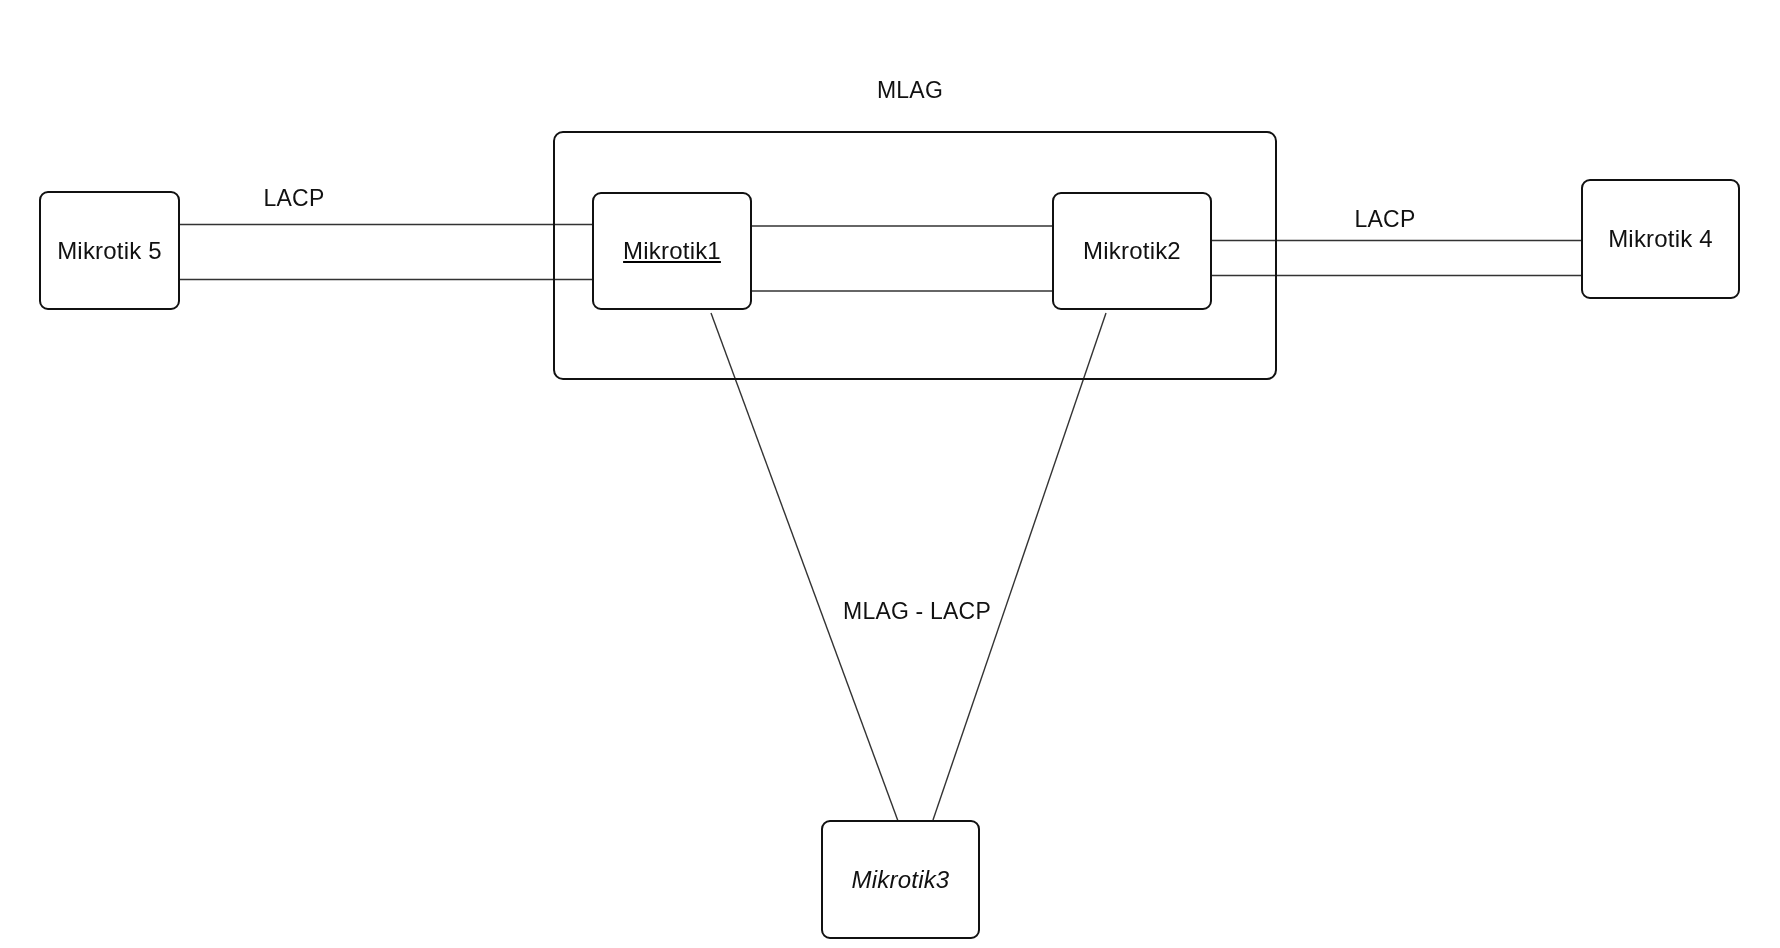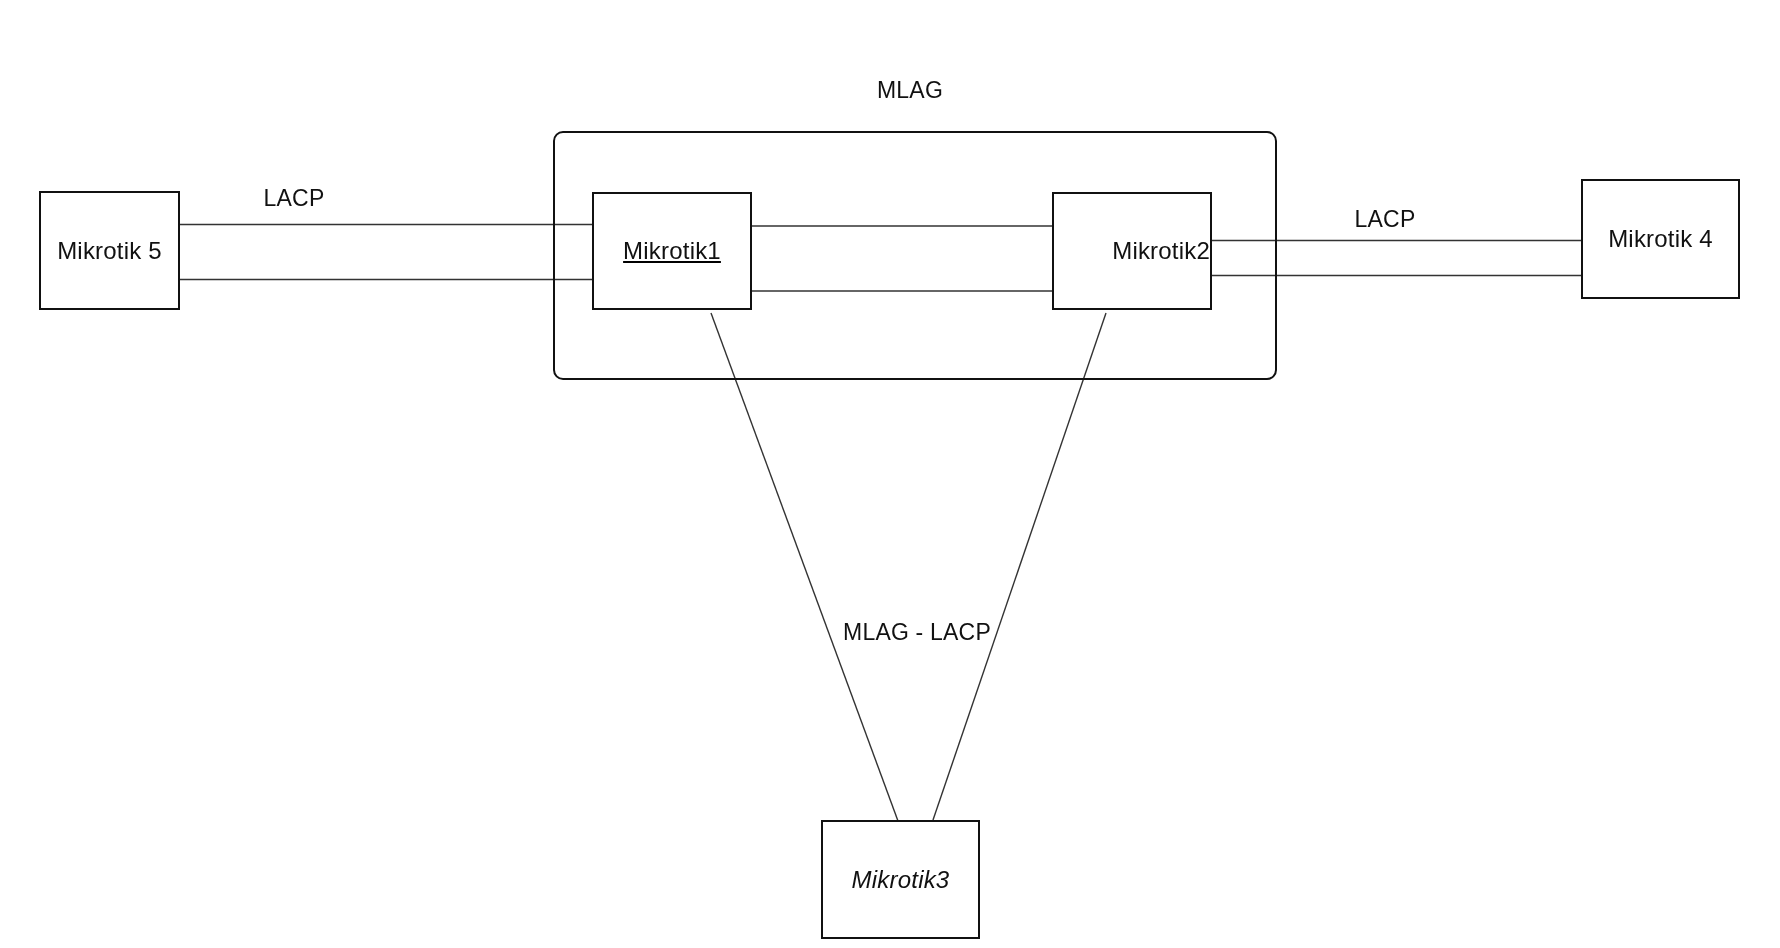--- a/index.html
+++ b/index.html
@@ -24,21 +24,21 @@
   .group-box {
     position: absolute;
     border: 2.5px solid #111111;
     border-radius: 10px;
     background: transparent;
     z-index: 2;
   }
   .node {
     position: absolute;
     border: 2.5px solid #111111;
-    border-radius: 0;
+    border-radius: 9px;
     background: #ffffff;
     z-index: 3;
     display: flex;
     align-items: center;
     justify-content: center;
   }
   .node-label {
     font-size: 24px;
     color: #111111;
     white-space: nowrap;
@@ -79,31 +79,31 @@
   <div class="edge-label" style="left:910px; top:58px;">MLAG</div>
 
   <div class="node" style="left:39px; top:159px; width:141px; height:119px;">
     <span class="node-label">Mikrotik 5</span>
   </div>
 
   <div class="node" style="left:592px; top:160px; width:160px; height:118px;text-decoration:underline;">
     <span class="node-label">Mikrotik1</span>
   </div>
 
-  <div class="node" style="left:1052px; top:160px; width:160px; height:118px;justify-content:flex-end;">
+  <div class="node" style="left:1052px; top:160px; width:160px; height:118px;">
     <span class="node-label">Mikrotik2</span>
   </div>
 
   <div class="node" style="left:1581px; top:147px; width:159px; height:120px;text-align:right;">
     <span class="node-label">Mikrotik 4</span>
   </div>
 
   <div class="node" style="left:821px; top:788px; width:159px; height:119px;font-style:italic;">
     <span class="node-label">Mikrotik3</span>
   </div>
 
   <div class="edge-label" style="left:294px; top:166px;">LACP</div>
 
   <div class="edge-label" style="left:1385px; top:187px;">LACP</div>
 
-  <div class="edge-label" style="left:917px; top:600px;">MLAG - LACP</div>
+  <div class="edge-label" style="left:917px; top:579px;">MLAG - LACP</div>
 
 </div>
 
 </body></html>

